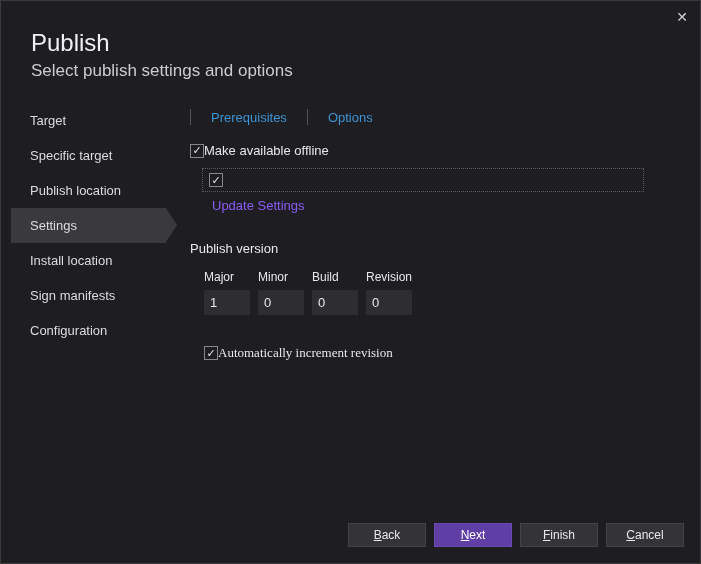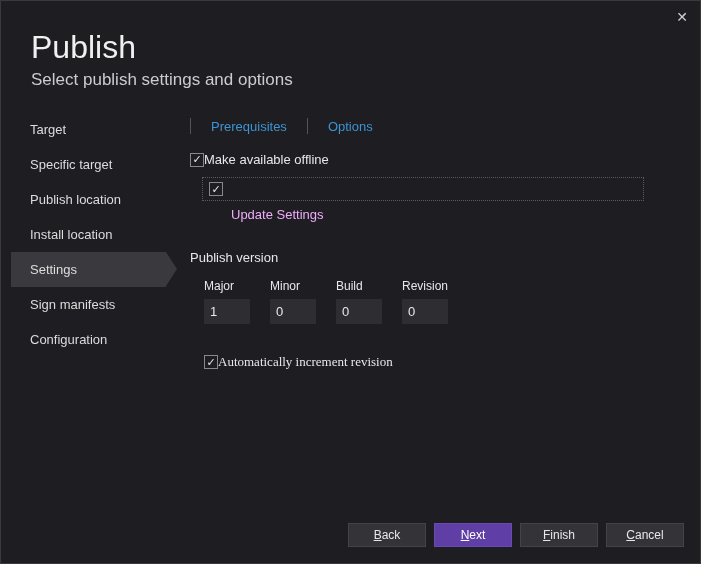--- a/index.html
+++ b/index.html
@@ -20,21 +20,21 @@
     top: 8px;
     right: 12px;
     color: #d0d0d0;
     font-size: 14px;
     cursor: pointer;
   }
   .header {
     padding: 28px 0 0 30px;
   }
   .title {
-    font-size: 32px;
+    font-size: 24px;
     font-weight: 400;
     color: #f0f0f0;
     margin-bottom: 4px;
   }
   .subtitle {
     font-size: 17px;
     color: #cccccc;
   }
   .body {
     display: flex;
@@ -106,32 +106,32 @@
     line-height: 1;
     color: #e8e8e8;
   }
   .nested-block {
     margin: 10px 0 6px 12px;
     padding: 4px 6px;
     border: 1px dotted #5a5a60;
     width: 442px;
   }
   .link-text {
-    color: #f0abfc;
-    margin-left: 41px;
+    color: #8b5cf6;
+    margin-left: 22px;
     margin-top: 6px;
     cursor: pointer;
   }
   .section-label {
     margin-top: 28px;
     margin-bottom: 14px;
   }
   .version-row {
     display: flex;
-    gap: 18px;
+    gap: 6px;
     margin-left: 14px;
   }
   .ver-col {
     display: flex;
     flex-direction: column;
     width: 48px;
   }
   .ver-col label {
     margin-bottom: 6px;
     font-size: 12px;
@@ -180,22 +180,22 @@
 <div class="header">
   <div class="title">Publish</div>
   <div class="subtitle">Select publish settings and options</div>
 </div>
 
 <div class="body">
   <div class="sidebar">
     <div class="sidebar-item">Target</div>
     <div class="sidebar-item">Specific target</div>
     <div class="sidebar-item">Publish location</div>
+    <div class="sidebar-item selected">Settings</div>
     <div class="sidebar-item">Install location</div>
-    <div class="sidebar-item selected">Settings</div>
     <div class="sidebar-item">Sign manifests</div>
     <div class="sidebar-item">Configuration</div>
   </div>
 
   <div class="content">
     <div class="tabrow">
       <span class="tab-sep"></span>
       <span class="tab-link">Prerequisites</span>
       <span class="tab-sep"></span>
       <span class="tab-link">Options</span>

